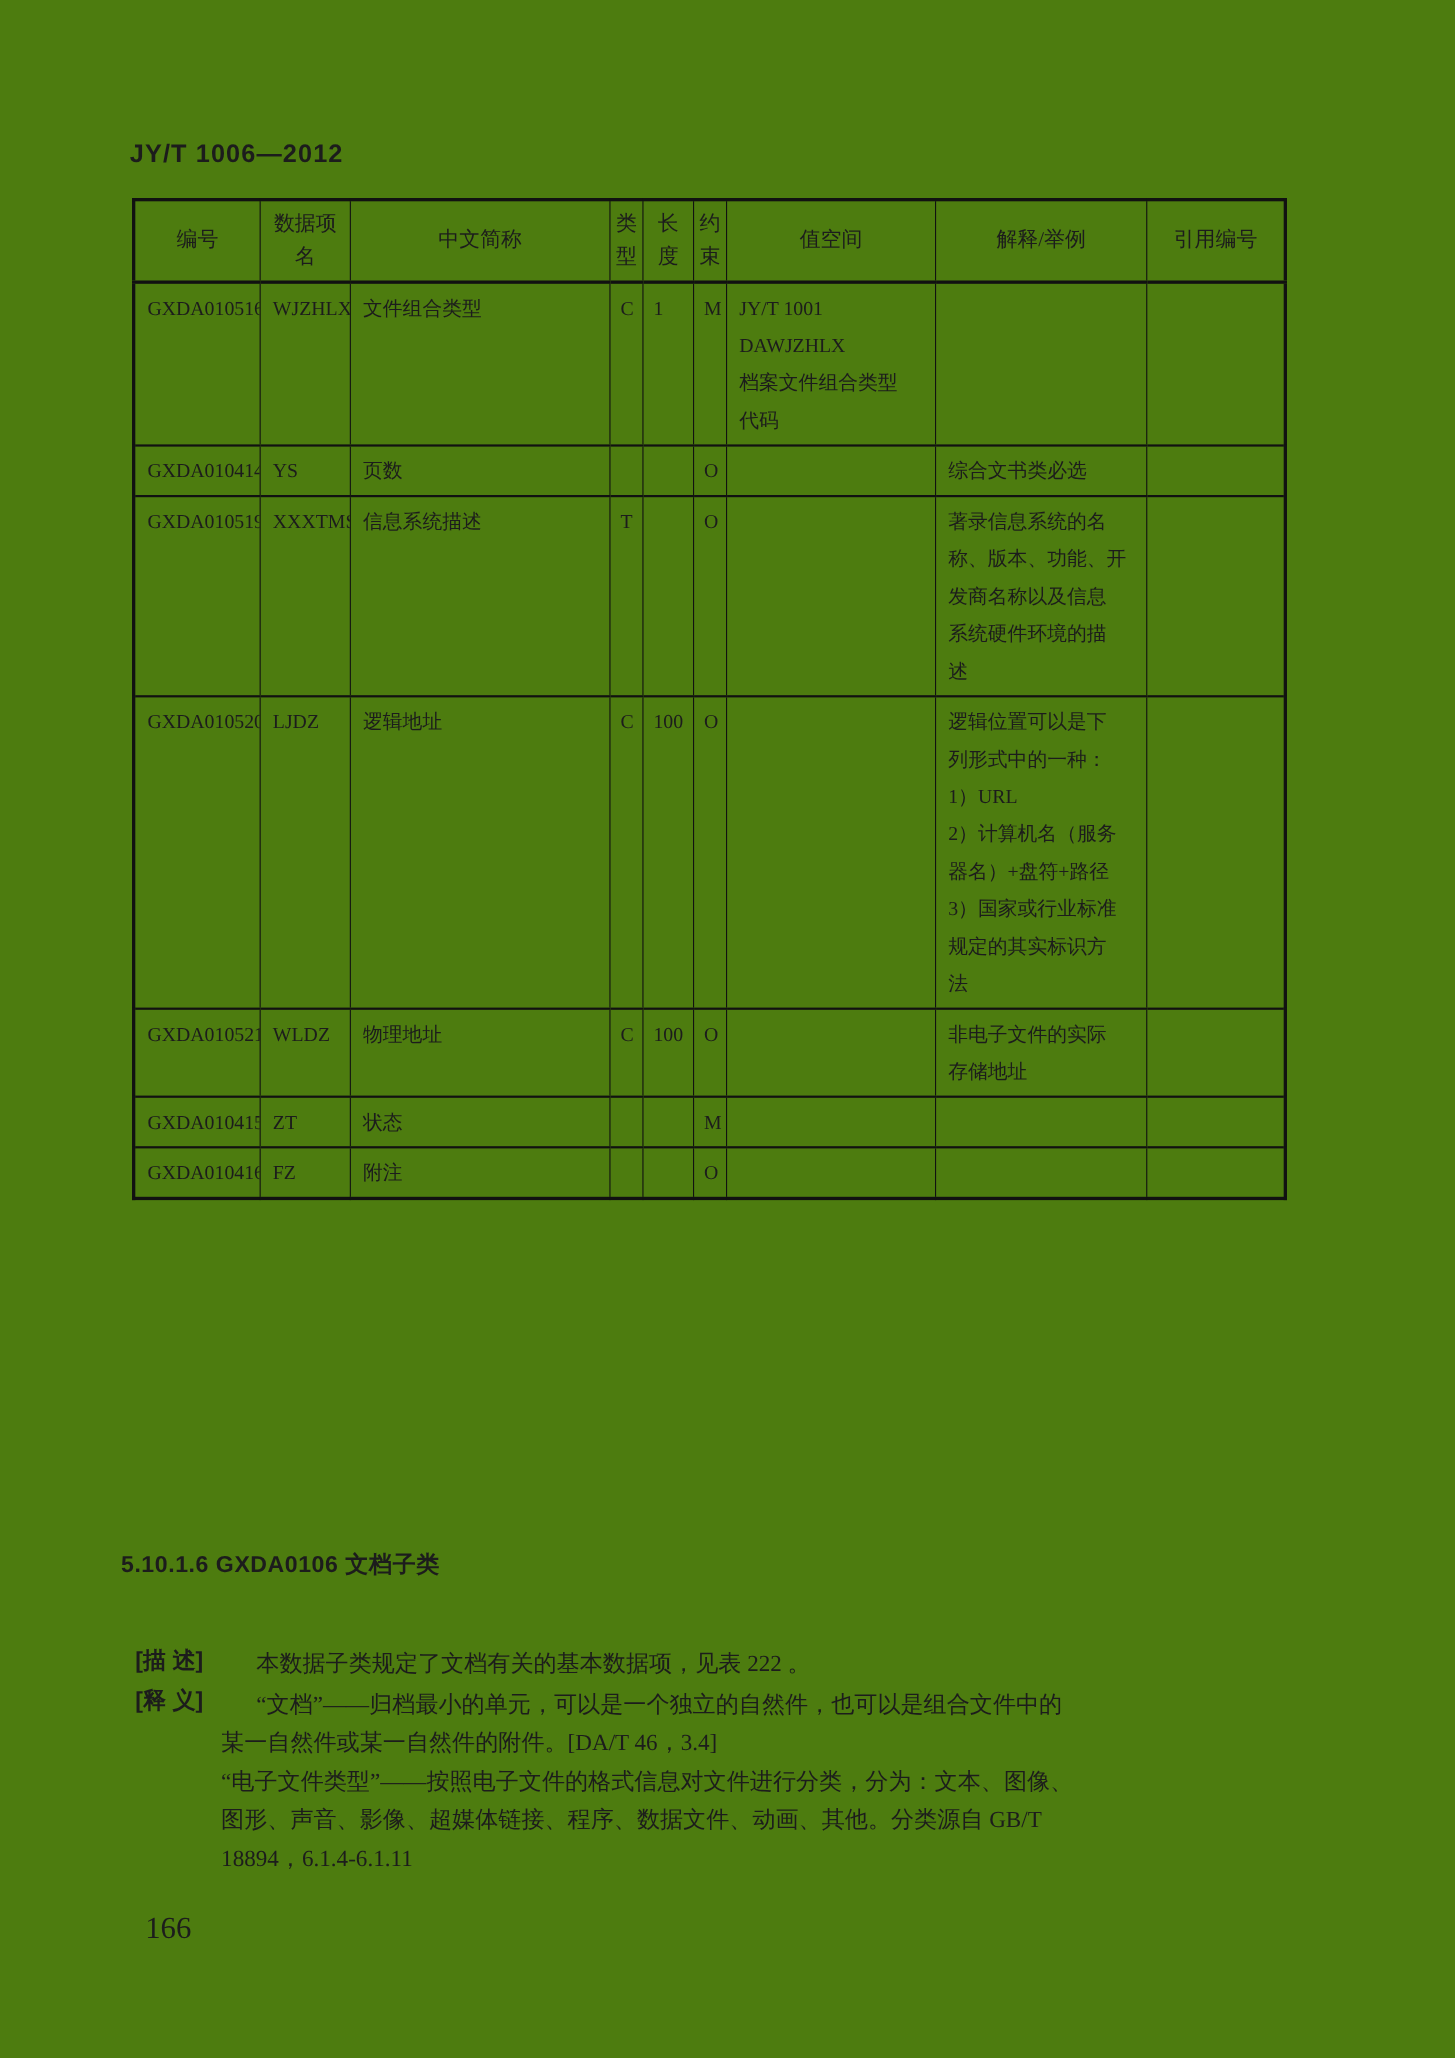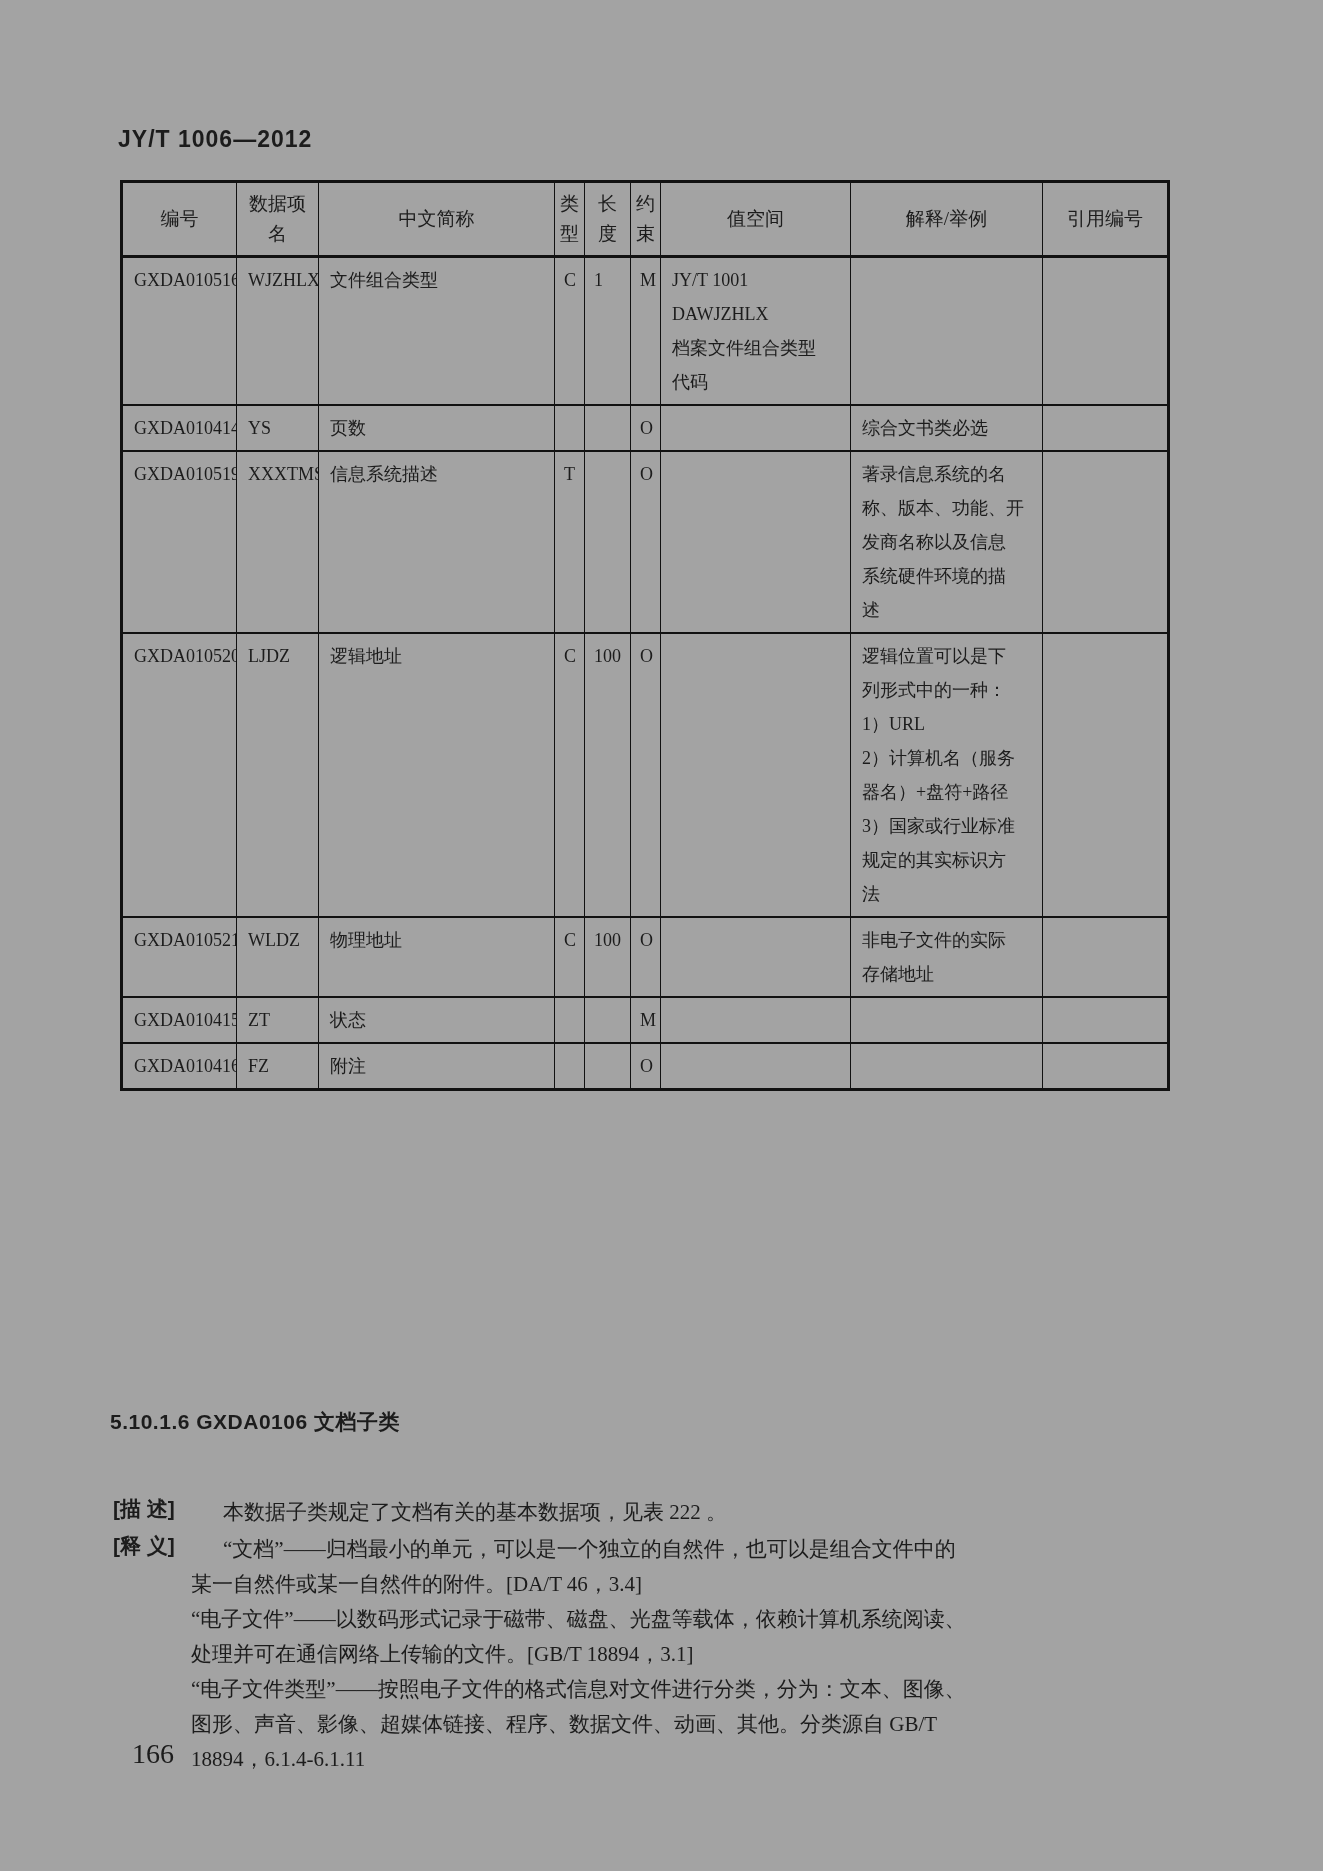--- a/index.html
+++ b/index.html
@@ -1,20 +1,20 @@
 <!DOCTYPE html>
 <html><head>
 <meta charset="utf-8">
 <style>
   html,body{margin:0;padding:0;background:#e8e8e8;}
   .page{
     position:relative;
     width:1323px;height:1871px;
     margin:0 auto;
-    background:#a3a3a3;
+    background:#4d7c0f;
     color:#1c1c1c;
     font-family:"Liberation Serif","DejaVu Serif",serif;
     overflow:hidden;
   }
   .doc-header{
     position:absolute;left:118px;top:126px;
     font-family:"Liberation Sans","DejaVu Sans",sans-serif;
     font-weight:600;font-size:23px;letter-spacing:1px;
   }
   .meta-table{
@@ -53,21 +53,21 @@
   .meta-table col.w-vs{width:190px;}
   .meta-table col.w-ex{width:192px;}
   .meta-table col.w-ref{width:126px;}
   .section-heading{
     position:absolute;left:110px;top:1408px;
     font-family:"Liberation Sans","DejaVu Sans",sans-serif;
     font-weight:700;font-size:21px;
     letter-spacing:0.5px;
   }
   .annotations{
-    position:absolute;left:8px;top:1495px;width:1061px;
+    position:absolute;left:18px;top:1495px;width:1061px;
   }
   .annotation{position:relative;margin-bottom:2px;}
   .annotation-label{
     position:absolute;left:105px;top:0;
     font-family:"Liberation Sans","DejaVu Sans",sans-serif;
     font-weight:700;font-size:21px;
     white-space:nowrap;
   }
   .annotation-body{
     margin:0 95px 0 183px;
@@ -227,21 +227,20 @@
       <span class="annotation-label">[描 述]</span>
       <div class="annotation-body">
         <p class="first">本数据子类规定了文档有关的基本数据项，见表 222 。</p>
       </div>
     </div>
 
     <div class="annotation">
       <span class="annotation-label">[释 义]</span>
       <div class="annotation-body">
         <p class="first">“文档”——归档最小的单元，可以是一个独立的自然件，也可以是组合文件中的某一自然件或某一自然件的附件。[DA/T 46，3.4]</p>
-        <p>“电子文件”——以数码形式记录于磁带、磁盘、光盘等载体，依赖计算机系统阅读、处理并可在通信网络上传输的文件。[GB/T 18894，3.1]</p>
         <p>“电子文件类型”——按照电子文件的格式信息对文件进行分类，分为：文本、图像、图形、声音、影像、超媒体链接、程序、数据文件、动画、其他。分类源自 GB/T 18894，6.1.4-6.1.11</p>
       </div>
     </div>
 
   </div>
 
   <div class="page-number">166</div>
 
 </div>
 

